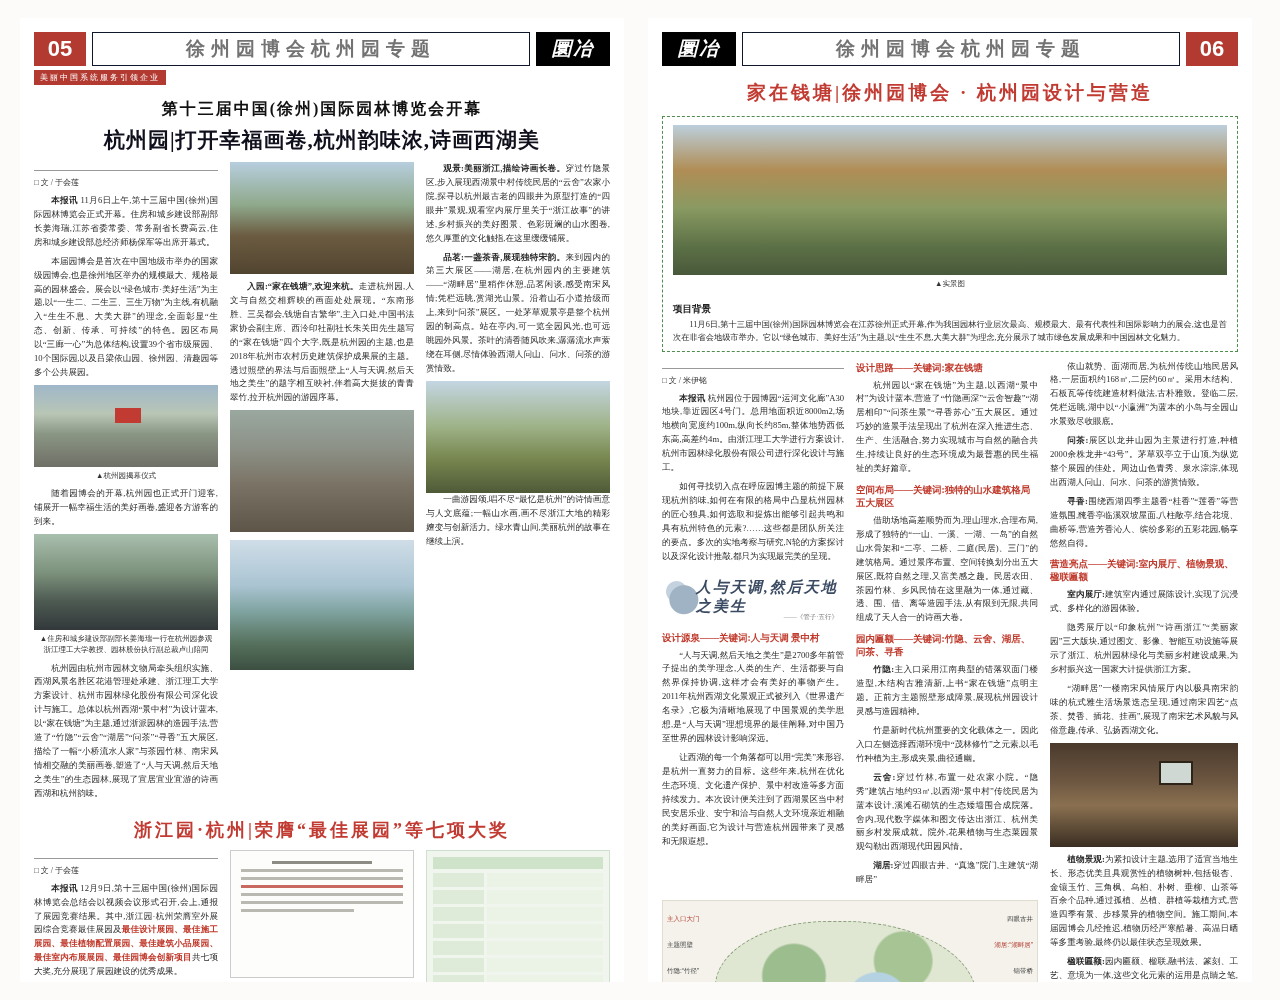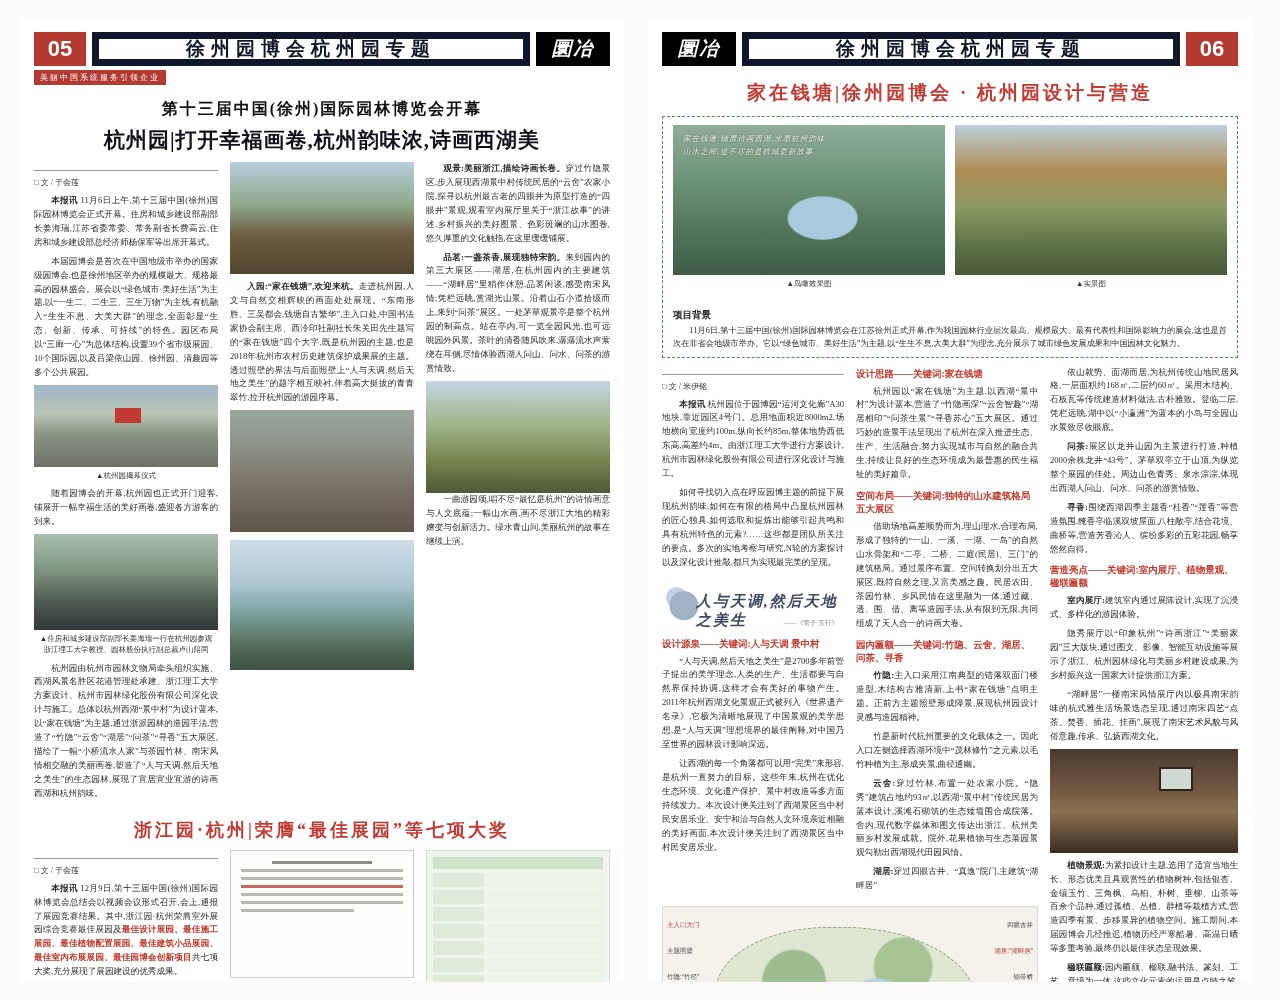--- a/index.html
+++ b/index.html
@@ -3,21 +3,21 @@
 <meta charset="utf-8">
 <style>
   * { margin:0; padding:0; box-sizing:border-box; }
   html,body { width:1280px; height:1000px; background:#f7f6f3; font-family:"Liberation Serif","DejaVu Serif",serif; }
   .spread { display:flex; width:1280px; height:1000px; padding:18px 20px; gap:24px; background:#fcfbf9; }
   .page { width:604px; height:964px; background:#fff; padding:14px 14px 10px 14px; overflow:hidden; }
 
   
   .masthead { display:flex; align-items:stretch; gap:6px; height:34px; }
   .pagenum { background:#b23a31; color:#fff; font-family:"Liberation Sans",sans-serif; font-weight:bold; font-size:22px; width:52px; display:flex; align-items:center; justify-content:center; }
-  .mast-title { flex:1; border:7px solid #0f172a; display:flex; align-items:center; justify-content:center; font-size:19px; font-weight:bold; letter-spacing:6px; color:#0f172a; }
+  .mast-title { flex:1; border:1px solid #0f172a; display:flex; align-items:center; justify-content:center; font-size:19px; font-weight:bold; letter-spacing:6px; color:#737373; }
   .brandbox { background:#000000; color:#fff; width:74px; display:flex; align-items:center; justify-content:center; font-size:19px; font-weight:bold; font-style:italic; letter-spacing:2px; }
   .tagline { display:inline-block; background:#b23a31; color:#fff; font-size:8px; letter-spacing:2px; padding:2px 6px; margin-top:4px; }
 
   
   .kicker { text-align:center; font-size:16px; font-weight:bold; color:#111; margin-top:14px; letter-spacing:2px; }
   .headline1 { text-align:center; font-size:21px; font-weight:bold; color:#10101d; margin-top:6px; letter-spacing:1px; }
   .headline-red { text-align:center; font-size:19px; font-weight:bold; color:#c23b32; letter-spacing:3px; margin:14px 0 10px; }
   .subhead-red { text-align:center; font-size:18px; font-weight:bold; color:#c23b32; letter-spacing:3px; margin:12px 0 8px; }
 
   
@@ -53,26 +53,26 @@
   .ph-table { height:244px; background:#f0f6ee; border:1px solid #cfe0cc; padding:6px; }
   .tbl-head { height:12px; background:#cfe3cb; margin-bottom:4px; }
   .tbl-row { display:flex; gap:3px; margin-bottom:3px; }
   .tbl-cell-a { width:30%; height:14px; background:#ddebd8; }
   .tbl-cell-b { flex:1; height:14px; background:#eaf3e6; }
 
   
   .greenbox { border:1px dashed #4e8d4e; padding:8px 10px 6px; margin-top:4px; }
   .greenbox .pair { display:flex; gap:10px; }
   .greenbox .half { flex:1; }
-  .bg-title { font-size:9.5px; font-weight:bold; color:#222; margin-top:14px; }
+  .bg-title { font-size:9.5px; font-weight:bold; color:#222; margin-top:8px; }
   .bg-text { font-size:8.2px; line-height:1.6; text-align:justify; color:#2b2b2b; text-indent:2em; margin-top:2px; }
 
   
   .callig { position:relative; height:54px; margin:6px 0; background:radial-gradient(circle at 12% 55%, #9fb3c4 0 14px, transparent 15px), radial-gradient(circle at 8% 40%, #c3d2de 0 10px, transparent 11px); }
-  .callig .ctext { position:absolute; left:34px; top:16px; font-size:15px; font-weight:bold; font-style:italic; color:#3a4a62; letter-spacing:2px; }
+  .callig .ctext { position:absolute; left:34px; top:8px; font-size:15px; font-weight:bold; font-style:italic; color:#3a4a62; letter-spacing:2px; }
   .callig .credit { position:absolute; right:6px; bottom:2px; font-size:6.5px; color:#777; }
 
   
   .map { position:relative; height:196px; background:#f4f2ea; border:1px solid #e0ddd0; margin-top:8px; }
   .map .blob { position:absolute; left:14%; top:10%; width:70%; height:78%; border-radius:46% 54% 52% 48%; background:radial-gradient(circle at 62% 55%, #b5d2e2 0 17%, transparent 18%), radial-gradient(circle at 30% 36%, #9cbd8e 0 15%, transparent 16%), radial-gradient(circle at 72% 26%, #a7c495 0 13%, transparent 14%), radial-gradient(circle at 40% 74%, #9cbd8e 0 14%, transparent 15%), #dfe6d2; border:1px dashed #8aa07c; }
   .map .mlabel { position:absolute; font-size:6.5px; color:#444; white-space:nowrap; font-family:"Liberation Sans",sans-serif; }
   .map .mlabel.red { color:#b23a31; }
 
   .rule { border-top:1px solid #999; margin:8px 0 4px; }
   .flexrow { display:flex; gap:12px; }
@@ -190,26 +190,20 @@
     <div class="masthead">
       <div class="brandbox">圜冶</div>
       <div class="mast-title">徐州园博会杭州园专题</div>
       <div class="pagenum">06</div>
     </div>
 
     <div class="headline-red">家在钱塘|徐州园博会 · 杭州园设计与营造</div>
 
     <div class="greenbox">
       <div class="pair">
-        <div class="half">
-          <div class="ph ph-aerial">
-            <div class="poem"><span>家在钱塘:铺展诗画西湖,水墨杭州韵味</span><br><span>山水之间,道不尽的是杭城更新故事</span></div>
-          </div>
-          <div class="caption">▲鸟瞰效果图</div>
-        </div>
         <div class="half">
           <div class="ph ph-real"></div>
           <div class="caption">▲实景图</div>
         </div>
       </div>
       <div class="bg-title">项目背景</div>
       <p class="bg-text">11月6日,第十三届中国(徐州)国际园林博览会在江苏徐州正式开幕,作为我国园林行业层次最高、规模最大、最有代表性和国际影响力的展会,这也是首次在非省会地级市举办。它以“绿色城市、美好生活”为主题,以“生生不息,大美大群”为理念,充分展示了城市绿色发展成果和中国园林文化魅力。</p>
     </div>
 
     <div class="flexrow" style="margin-top:8px;">
@@ -221,21 +215,21 @@
             <div class="rule"></div>
             <div class="byline">□ 文 / 米伊铭</div>
             <p class="body"><span class="lead">本报讯</span><span> 杭州园位于园博园“运河文化廊”A30地块,靠近园区4号门。总用地面积近8000m2,场地横向宽度约100m,纵向长约85m,整体地势西低东高,高差约4m。由浙江理工大学进行方案设计,杭州市园林绿化股份有限公司进行深化设计与施工。</span></p>
             <p class="body">如何寻找切入点在呼应园博主题的前提下展现杭州韵味,如何在有限的格局中凸显杭州园林的匠心独具,如何选取和提炼出能够引起共鸣和具有杭州特色的元素?……这些都是团队所关注的要点。多次的实地考察与研究,N轮的方案探讨以及深化设计推敲,都只为实现最完美的呈现。</p>
             <div class="callig">
               <div class="ctext">人与天调,然后天地之美生</div>
               <div class="credit">——《管子·五行》</div>
             </div>
             <div class="sechead">设计源泉——关键词:人与天调 景中村</div>
             <p class="body">“人与天调,然后天地之美生”是2700多年前管子提出的美学理念,人类的生产、生活都要与自然界保持协调,这样才会有美好的事物产生。2011年杭州西湖文化景观正式被列入《世界遗产名录》,它极为清晰地展现了中国景观的美学思想,是“人与天调”理想境界的最佳阐释,对中国乃至世界的园林设计影响深远。</p>
-            <p class="body">让西湖的每一个角落都可以用“完美”来形容,是杭州一直努力的目标。这些年来,杭州在优化生态环境、文化遗产保护、景中村改造等多方面持续发力。本次设计便关注到了西湖景区当中村民安居乐业、安宁和洽与自然人文环境亲近相融的美好画面,本次设计便关注到了西湖景区当中村民安居乐业。</p>
+            <p class="body">让西湖的每一个角落都可以用“完美”来形容,是杭州一直努力的目标。这些年来,杭州在优化生态环境、文化遗产保护、景中村改造等多方面持续发力。本次设计便关注到了西湖景区当中村民安居乐业、安宁和洽与自然人文环境亲近相融的美好画面,它为设计与营造杭州园带来了灵感和无限遐想。</p>
           </div>
 
           <div class="col">
             <div class="sechead" style="margin-top:2px;">设计思路——关键词:家在钱塘</div>
             <p class="body">杭州园以“家在钱塘”为主题,以西湖“景中村”为设计蓝本,营造了“竹隐画深”“云舍智趣”“湖居相印”“问茶生景”“寻香苏心”五大展区。通过巧妙的造景手法呈现出了杭州在深入推进生态、生产、生活融合,努力实现城市与自然的融合共生,持续让良好的生态环境成为最普惠的民生福祉的美好篇章。</p>
             <div class="sechead">空间布局——关键词:独特的山水建筑格局 五大展区</div>
             <p class="body">借助场地高差顺势而为,理山理水,合理布局,形成了独特的“一山、一溪、一湖、一岛”的自然山水骨架和“二亭、二桥、二庭(民居)、三门”的建筑格局。通过景序布置、空间转换划分出五大展区,既符自然之理,又富美感之趣。民居农田、茶园竹林、乡风民情在这里融为一体,通过藏、透、围、借、离等造园手法,从有限到无限,共同组成了天人合一的诗画大卷。</p>
             <div class="sechead">园内匾额——关键词:竹隐、云舍、湖居、问茶、寻香</div>
             <p class="body"><span class="lead">竹隐:</span><span>主入口采用江南典型的错落双面门楼造型,木结构古雅清新,上书“家在钱塘”点明主题。正前方主题照壁形成障景,展现杭州园设计灵感与造园精神。</span></p>
             <p class="body">竹是新时代杭州重要的文化载体之一。因此入口左侧选择西湖环境中“茂林修竹”之元素,以毛竹种植为主,形成夹景,曲径通幽。</p>

